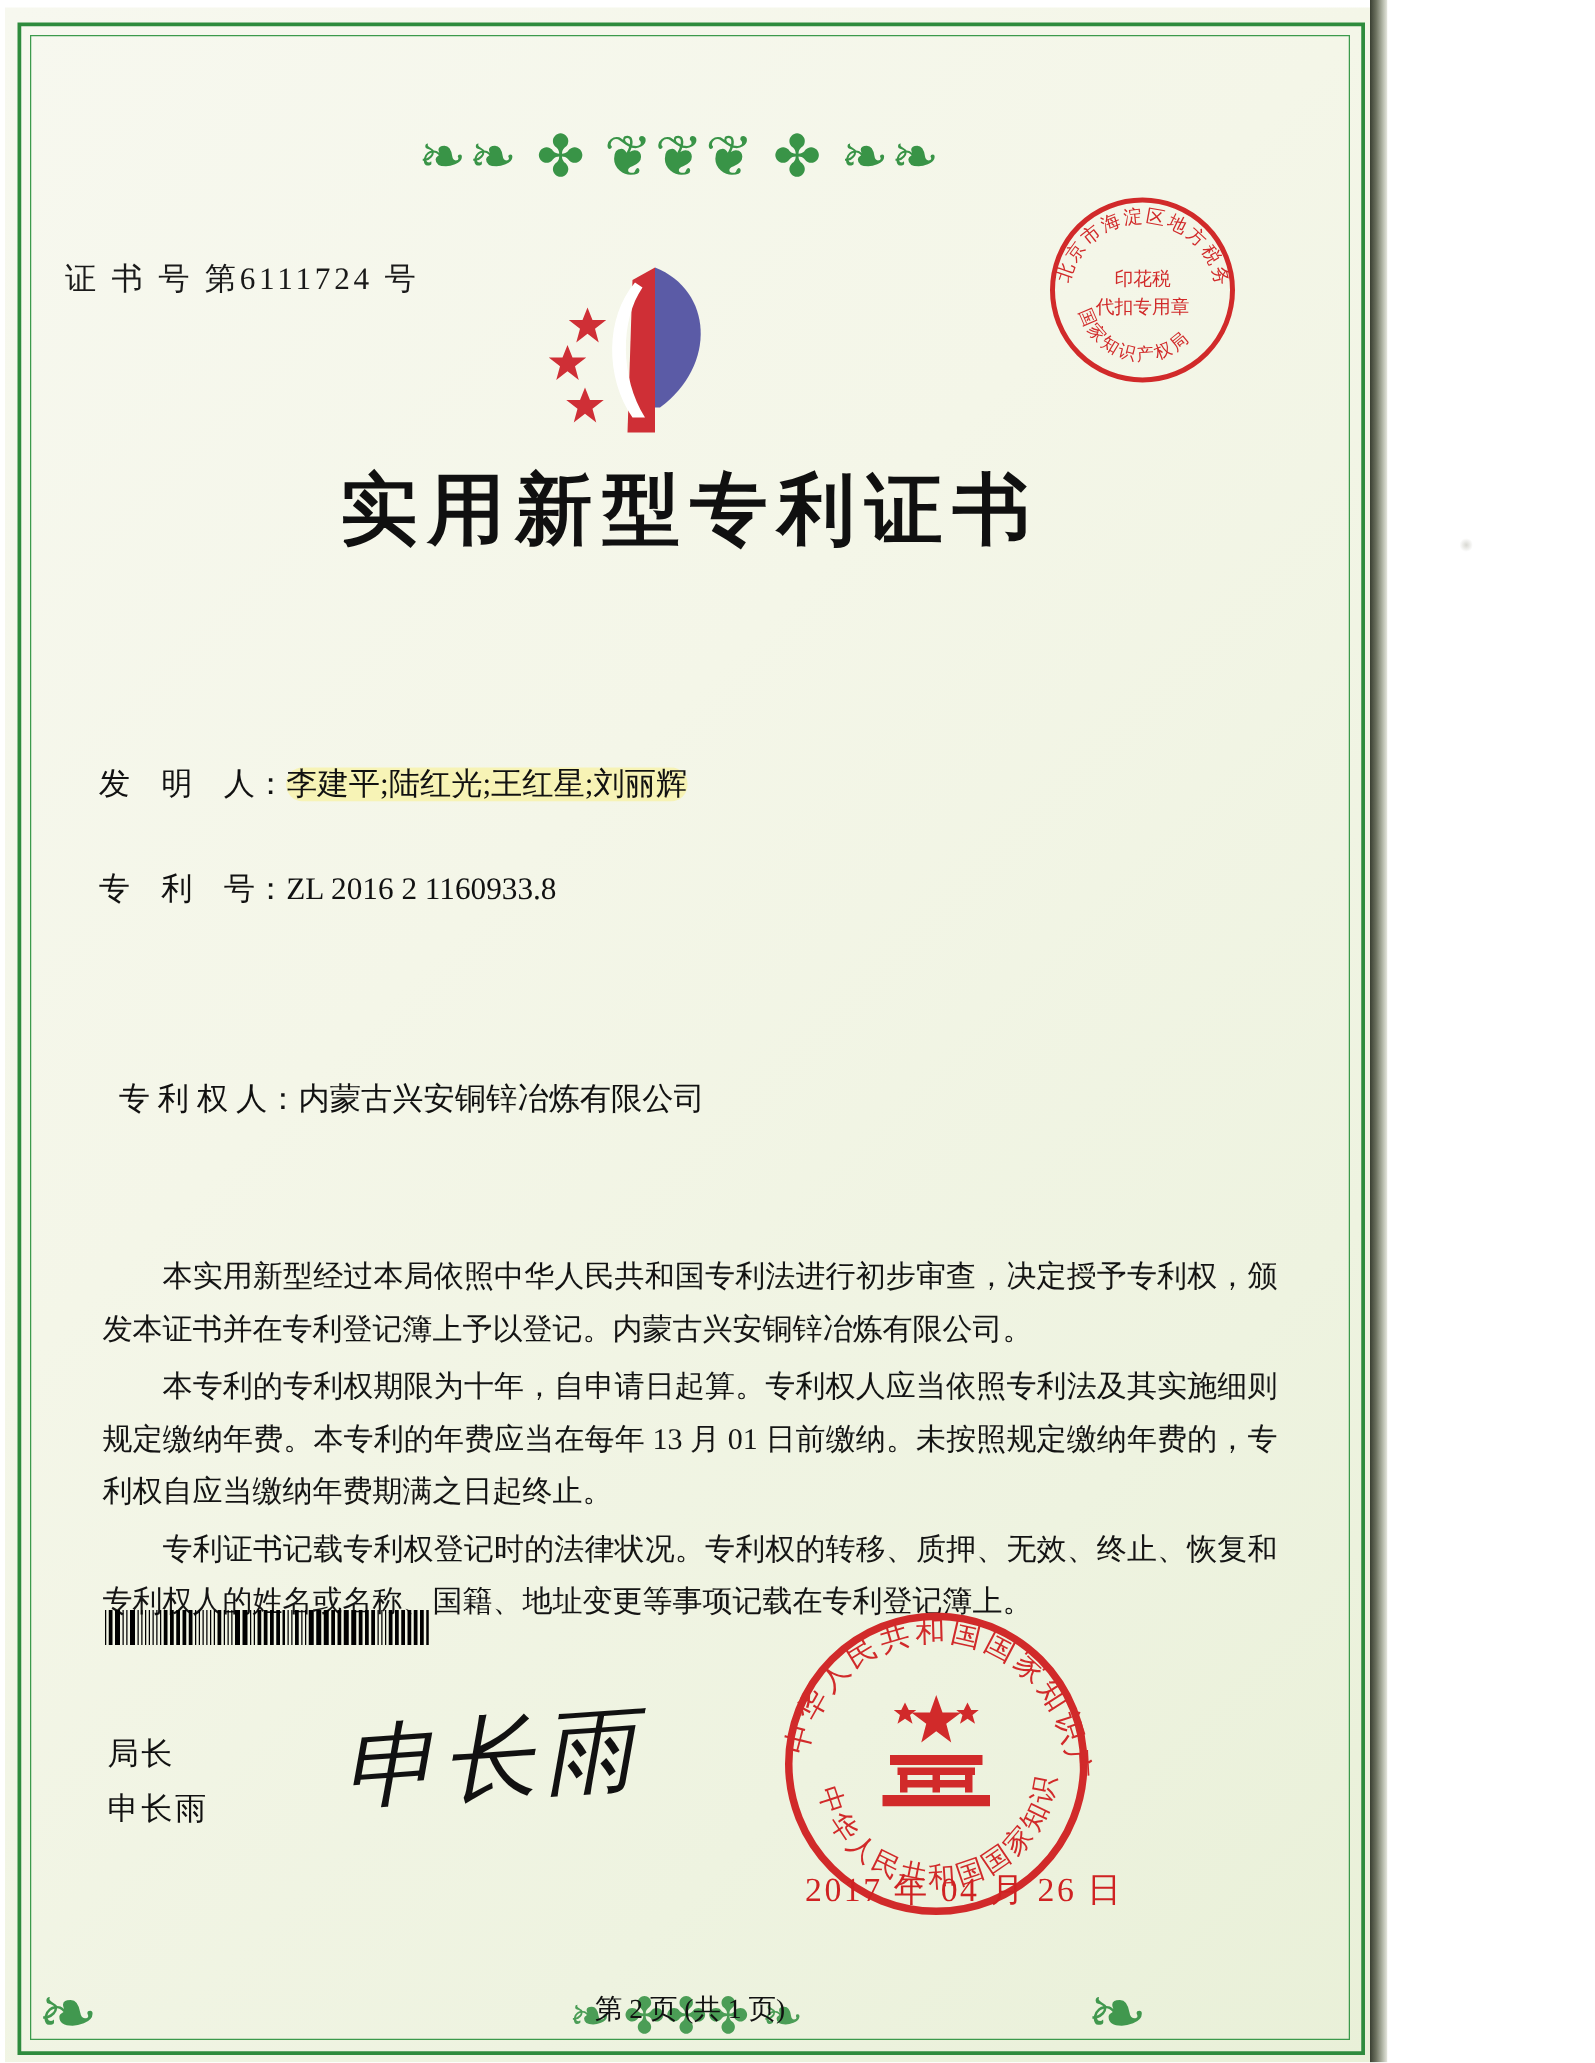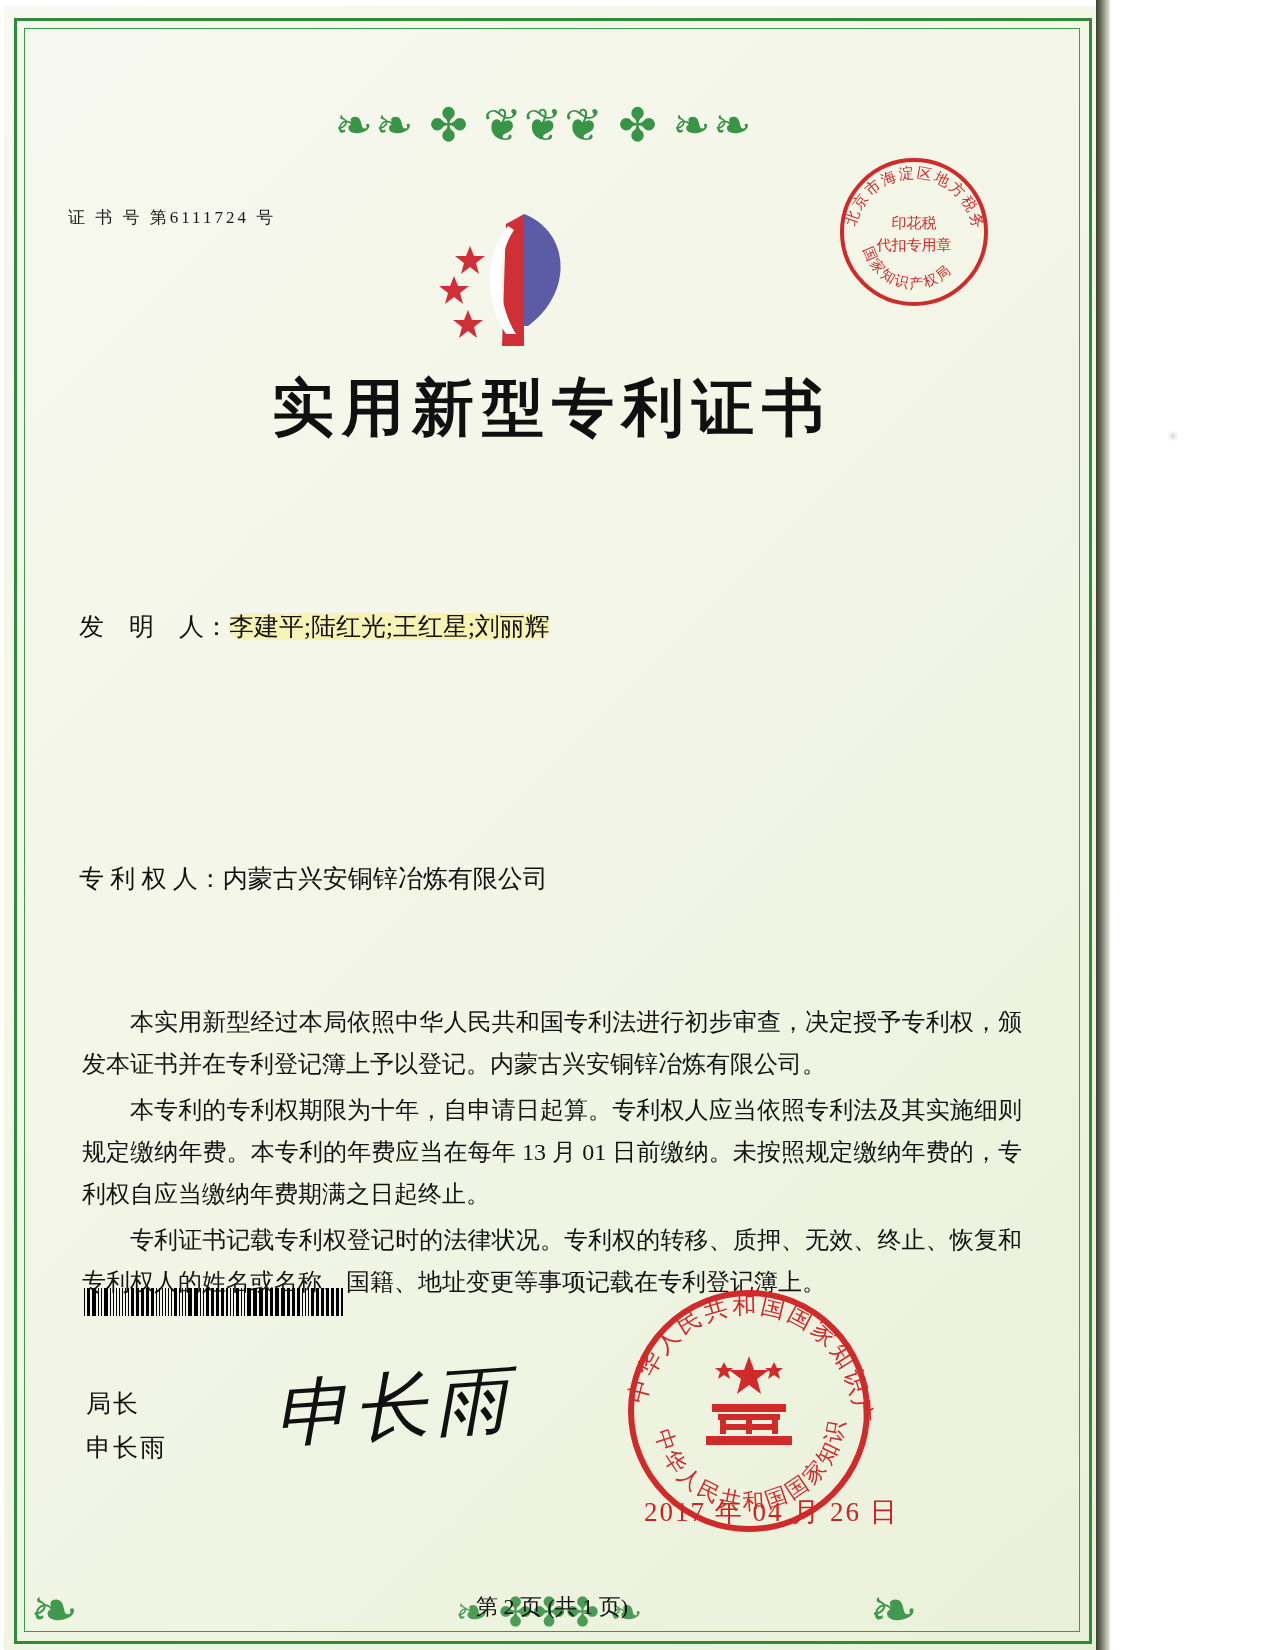--- a/index.html
+++ b/index.html
@@ -119,25 +119,24 @@
     white-space: nowrap;
     overflow: hidden;
     opacity: .85;
   }
 
   
   .cert-no {
     position: absolute;
     left: 48px;
     top: 200px;
-    font-size: 17px;
+    font-size: 25px;
     letter-spacing: 3px;
     color: #1a1a1a;
     font-family: "Liberation Serif", serif;
-    margin-left: 16px;
   }
 
   
   .logo {
     position: absolute;
     left: 420px;
     top: 200px;
     width: 180px;
     height: 150px;
   }
@@ -173,21 +172,21 @@
     color: #111;
     white-space: nowrap;
     font-family: "Liberation Serif", serif;
   }
   .field .lbl { letter-spacing: 0px; }
   .field .val { letter-spacing: 0px; }
   .f1 { top: 518px; }
   .f2 { top: 604px; }
   .f3 { top: 688px; }
   .f4 { top: 772px; }
-  .f5 { top: 856px; }
+  .f5 { top: 856px; margin-left: 16px; }
   .f6 { top: 938px; }
 
   .hl-1 { background: rgba(250, 240, 120, .45); border-radius: 13px; }
 
   
   .body-text {
     position: absolute;
     left: 78px;
     top: 995px;
     width: 940px;
@@ -320,20 +319,23 @@
       </svg>
     </div>
 
     <div class="title">实用新型专利证书</div>
 
 
     <div class="field f2">
       <span class="lbl">发　明　人：</span><span class="val hl-1">李建平;陆红光;王红星;刘丽辉</span>
     </div>
 
+    <div class="field f3">
+      <span class="lbl">专　利　号：</span><span class="val">ZL 2016 2 1160933.8</span>
+    </div>
 
 
     <div class="field f5">
       <span class="lbl">专 利 权 人：</span><span class="val">内蒙古兴安铜锌冶炼有限公司</span>
     </div>
 
 
     <div class="body-text">
       <p>本实用新型经过本局依照中华人民共和国专利法进行初步审查，决定授予专利权，颁发本证书并在专利登记簿上予以登记。内蒙古兴安铜锌冶炼有限公司。</p>
       <p>本专利的专利权期限为十年，自申请日起算。专利权人应当依照专利法及其实施细则规定缴纳年费。本专利的年费应当在每年 13 月 01 日前缴纳。未按照规定缴纳年费的，专利权自应当缴纳年费期满之日起终止。</p>

